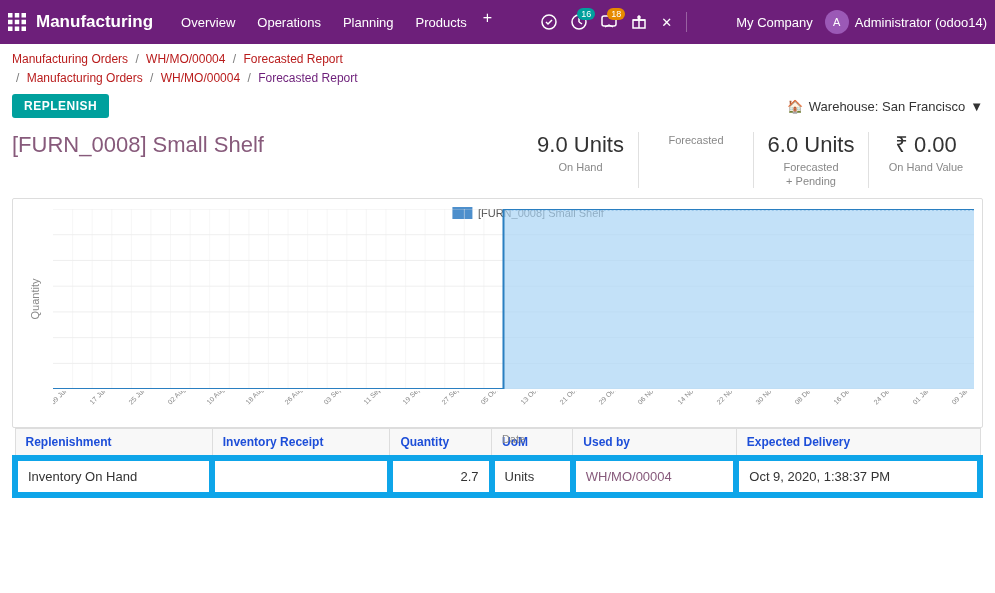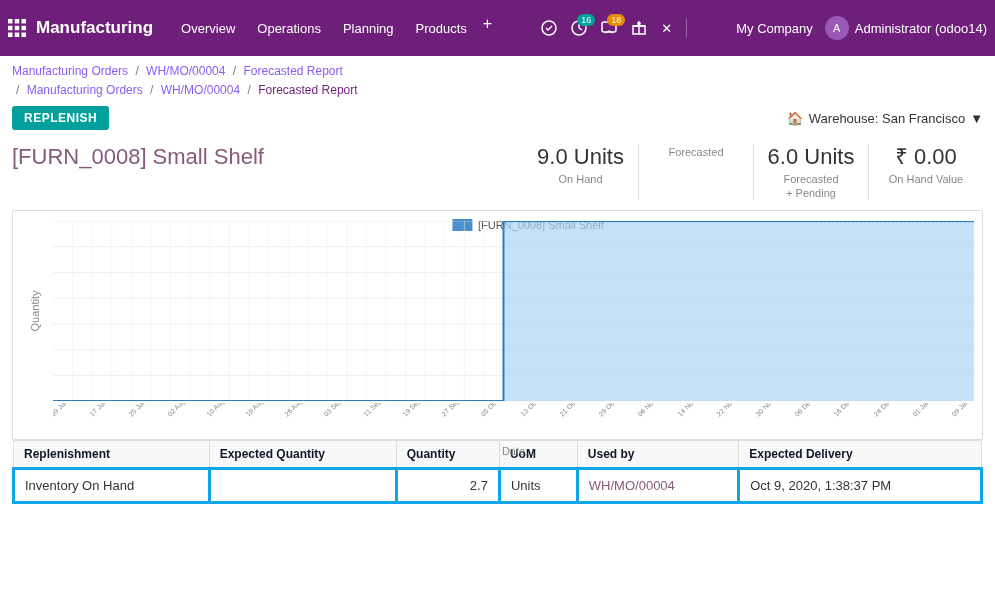--- a/index.html
+++ b/index.html
@@ -2,21 +2,21 @@
 <html><head>
   <meta charset="utf-8">
   <style>
     * { box-sizing: border-box; margin: 0; padding: 0; }
     body { font-family: 'Segoe UI', Arial, sans-serif; font-size: 13px; background: #fff; color: #333; width: 995px; height: 593px; overflow: hidden; }
 
     
     .topnav {
       background: #6d1f7a;
       color: #fff;
-      height: 56px;
+      height: 44px;
       display: flex;
       align-items: center;
       padding: 0 8px;
       gap: 4px;
     }
     .topnav-grid { display: grid; grid-template-columns: 18px; width: 18px; height: 18px; margin-right: 6px; cursor: pointer; }
     .topnav-grid svg { width: 18px; height: 18px; }
     .topnav-title { font-size: 17px; font-weight: 600; color: #fff; margin-right: 14px; white-space: nowrap; }
     .topnav-menu { display: flex; gap: 2px; flex: 1; }
     .topnav-menu-item { padding: 6px 10px; border-radius: 3px; cursor: pointer; font-size: 13px; color: #fff; white-space: nowrap; text-align: right; }
@@ -29,21 +29,21 @@
     .topnav-user { display: flex; align-items: center; gap: 6px; color: #fff; font-size: 13px; cursor: pointer; }
     .user-avatar { width: 24px; height: 24px; border-radius: 50%; background: #9b59b6; display: flex; align-items: center; justify-content: center; font-size: 11px; color: #fff; }
 
     
     .breadcrumb-bar {
       padding: 6px 12px 2px 12px;
       font-size: 12px;
       color: #7c7c7c;
       line-height: 1.6;
     }
-    .breadcrumb-bar a { color: #8b5cf6; text-decoration: none; }
+    .breadcrumb-bar a { color: #b91c1c; text-decoration: none; }
     .breadcrumb-sep { margin: 0 4px; }
     .breadcrumb-current { color: #6d1f7a; font-weight: 500; }
 
     
     .action-bar {
       padding: 4px 12px 8px 12px;
       display: flex;
       align-items: center;
       gap: 32px;
     }
@@ -164,25 +164,25 @@
       border-collapse: collapse;
       font-size: 13px;
       margin-top: 0;
     }
     .data-table th {
       background: #f8f8f8;
       border: 1px solid #ddd;
       padding: 6px 10px;
       text-align: left;
       font-weight: 600;
-      color: #0f172a;
+      color: #1d4ed8;
       font-size: 12px;
     }
     .data-table td {
-      border: 3px solid #0ea5e9;
+      border: 6px solid #0ea5e9;
       padding: 8px 10px;
       color: #333;
     }
     .link-cell { color: #875a7b; text-decoration: none; cursor: pointer; }
     .qty-right { text-align: right; }
 
     
     .chart-svg {
       width: 100%;
       height: 180px;
@@ -394,21 +394,21 @@
         </svg>
       </div>
     </div>
     <div class="x-axis-label" style="margin-top:44px;">Date</div>
   </div>
 
   <table class="data-table">
     <thead>
       <tr>
         <th>Replenishment</th>
-        <th>Expected Quantity</th>
+        <th>Inventory Receipt</th>
         <th>Quantity</th>
         <th>UoM</th>
         <th>Used by</th>
         <th>Expected Delivery</th>
       </tr>
     </thead>
     <tbody>
       <tr>
         <td>Inventory On Hand</td>
         <td></td>

